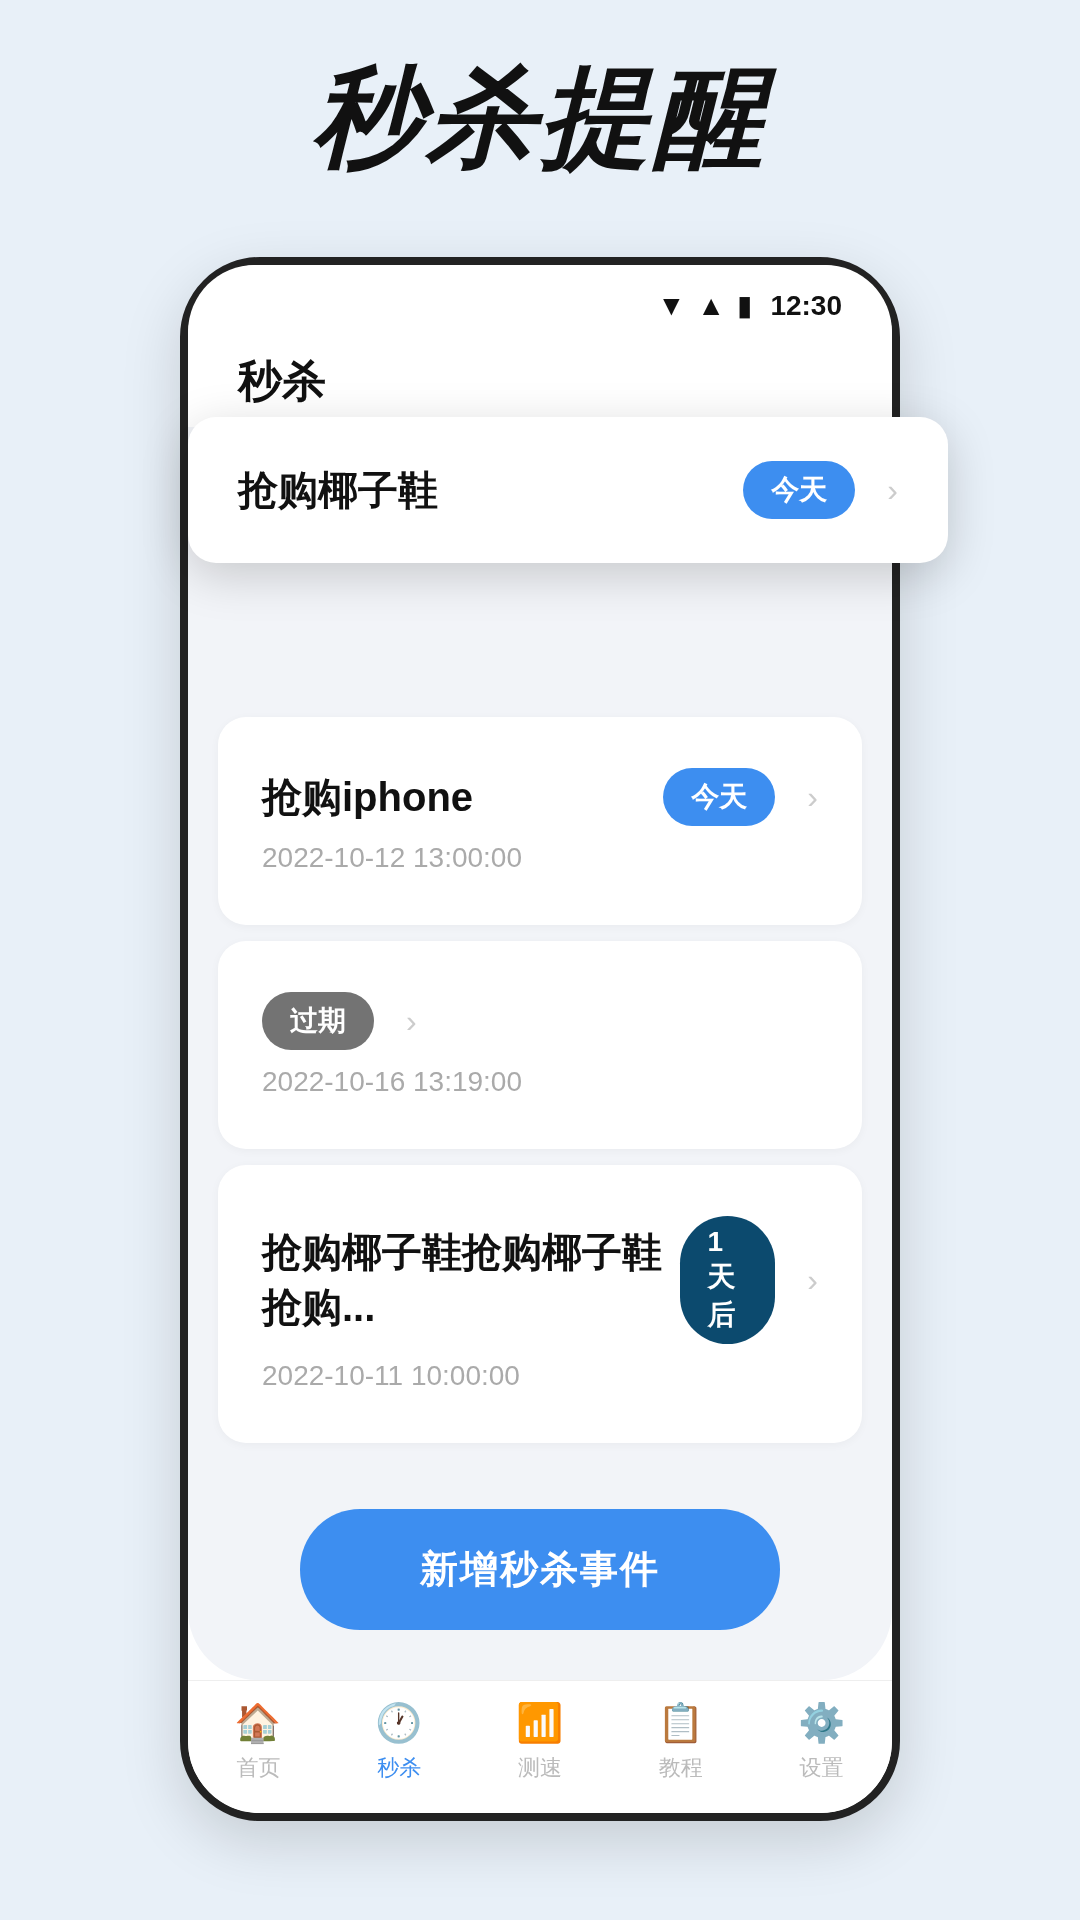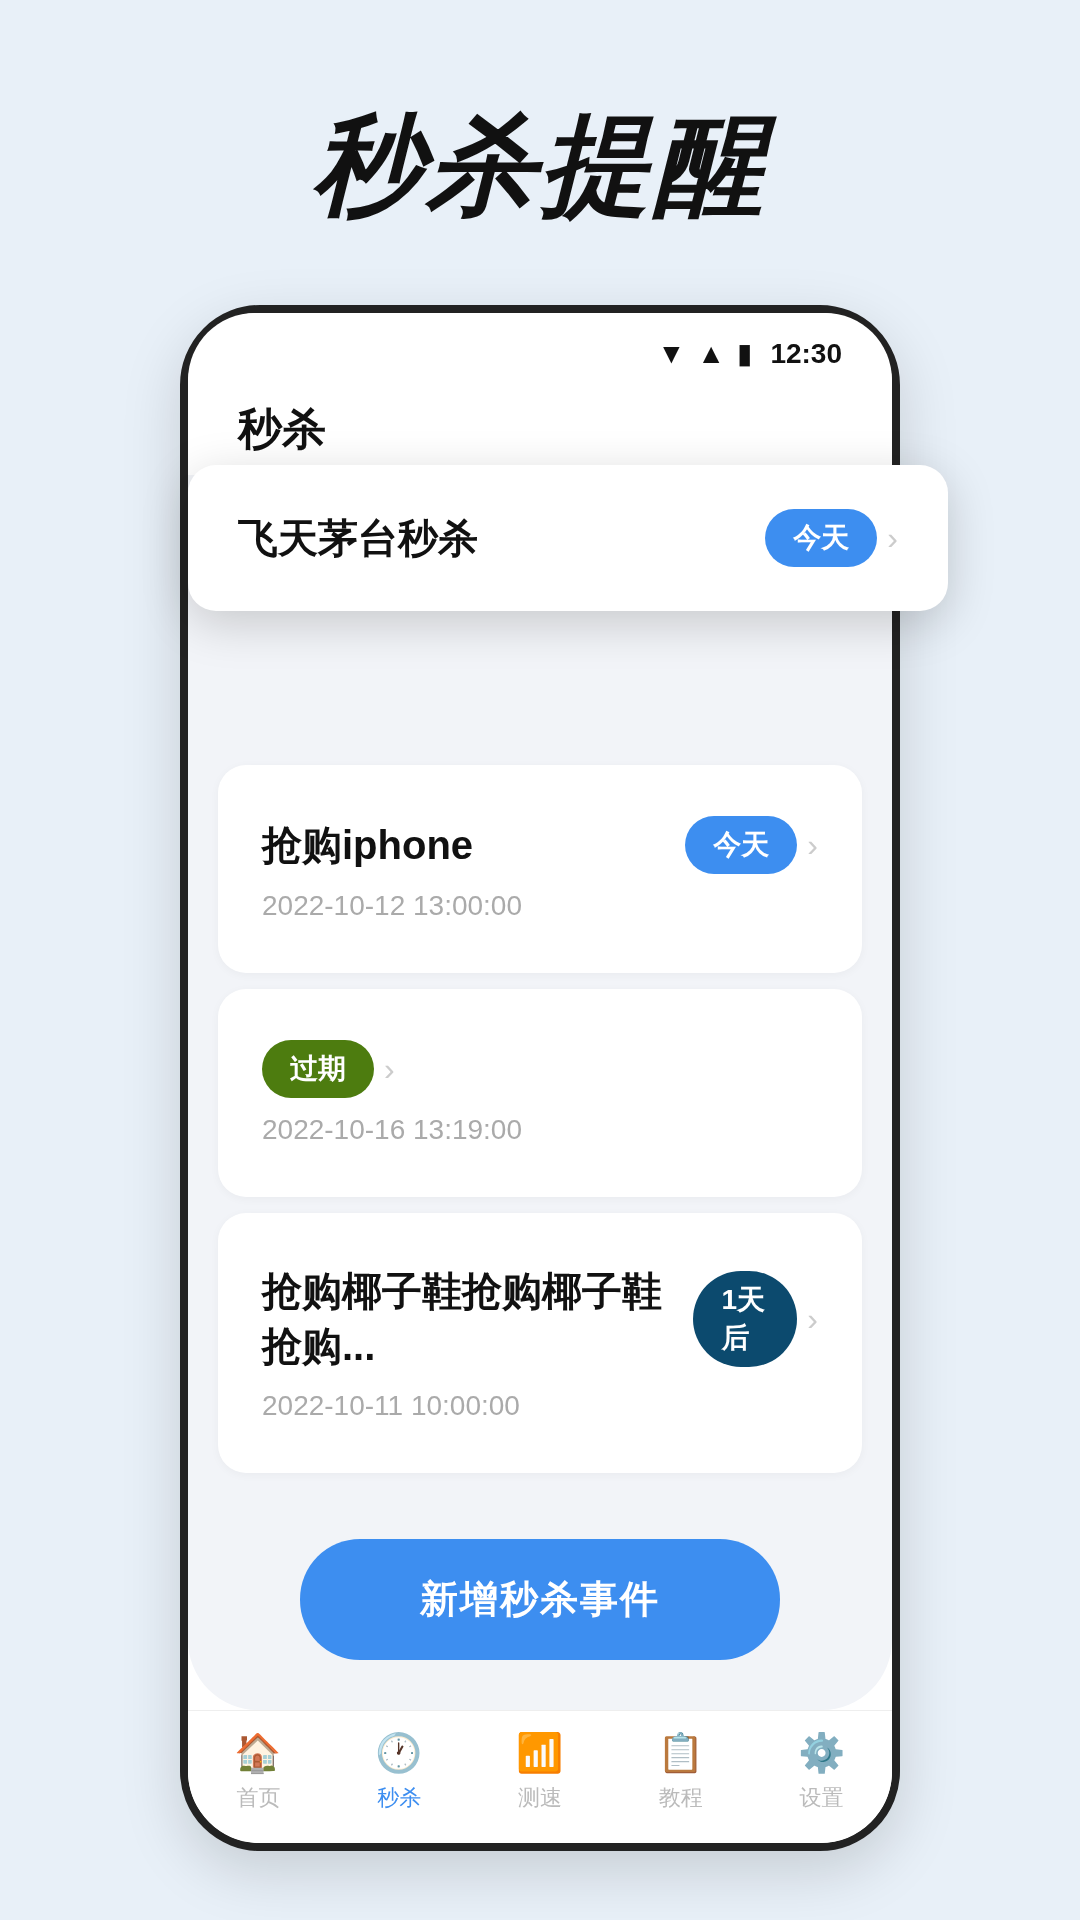--- a/index.html
+++ b/index.html
@@ -14,21 +14,21 @@
       align-items: center;
       overflow-x: hidden;
     }
 
     
     .header {
       width: 100%;
       display: flex;
       flex-direction: column;
       align-items: center;
-      padding-top: 104px;
+      padding-top: 56px;
       padding-bottom: 40px;
     }
     .header-title {
       font-size: 110px;
       font-weight: 900;
       color: #111;
       letter-spacing: 4px;
       font-style: italic;
       line-height: 1.1;
     }
@@ -123,34 +123,34 @@
       color: #111;
     }
     .card-date {
       font-size: 28px;
       color: #aaa;
       margin-top: 16px;
     }
     .badge {
       display: flex;
       align-items: center;
-      gap: 2px;
+      gap: 24px;
     }
     .badge-pill {
       padding: 10px 28px;
       border-radius: 50px;
       font-size: 28px;
       font-weight: 600;
       color: #fff;
     }
     .badge-today {
       background: #3d8ef0;
     }
     .badge-expired {
-      background: #4d7c0f;
+      background: #737373;
       color: #fff;
     }
     .badge-tomorrow {
       background: #0c4a6e;
       color: #fff;
     }
     .chevron {
       font-size: 32px;
       color: #ccc;
       margin-left: 8px;
@@ -254,21 +254,21 @@
 
   <div class="phone-nav">
     <span class="phone-nav-title">秒杀</span>
   </div>
 
   <div class="phone-content">
 
     <div class="card-area">
       <div class="floating-card">
         <div class="card-row">
-          <span class="card-title">飞天茅台秒杀</span>
+          <span class="card-title">抢购椰子鞋</span>
           <div class="badge">
             <span class="badge-pill badge-today">今天</span>
             <span class="chevron">›</span>
           </div>
         </div>
       </div>
 
       <div class="card" style="margin-top: 200px;">
         <div class="card-row">
           <span class="card-title">抢购iphone</span>

